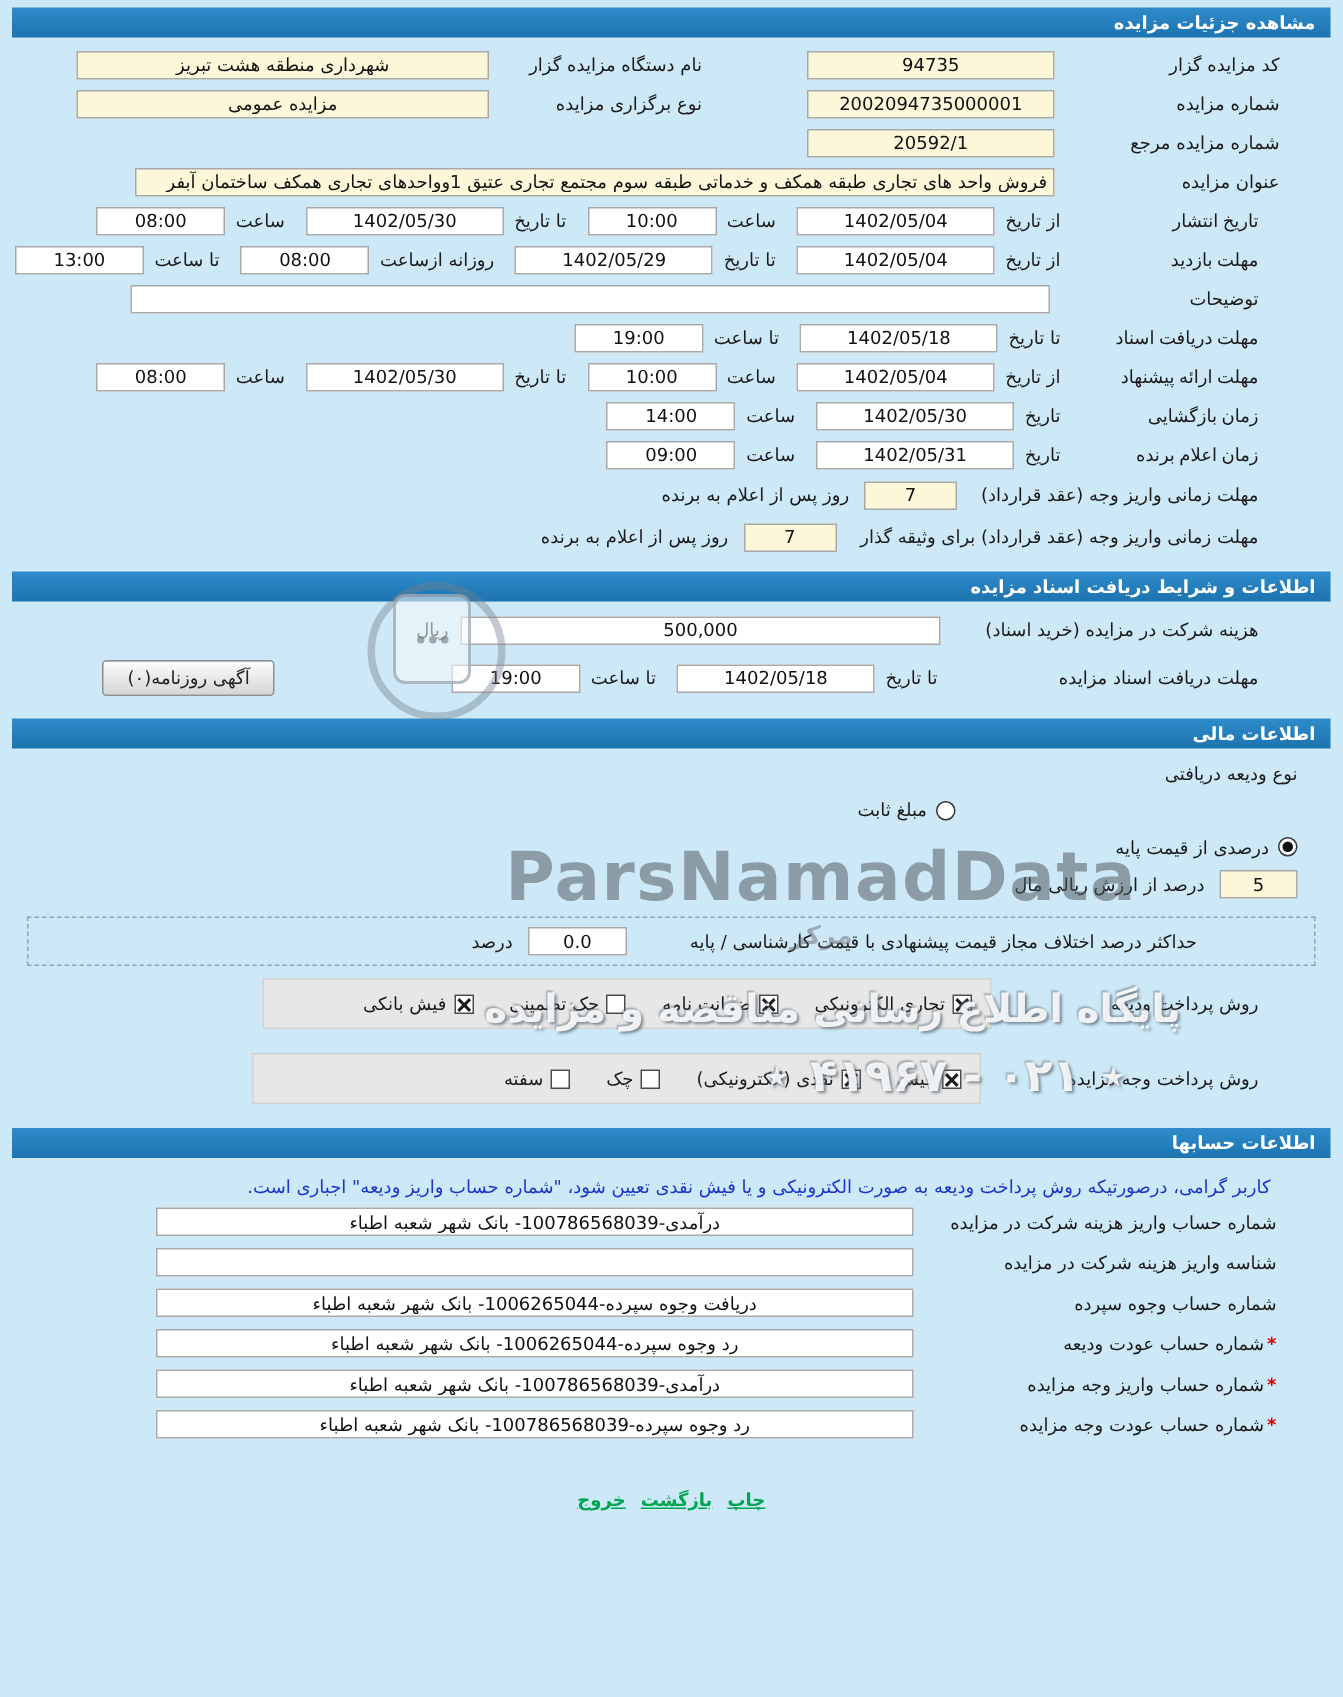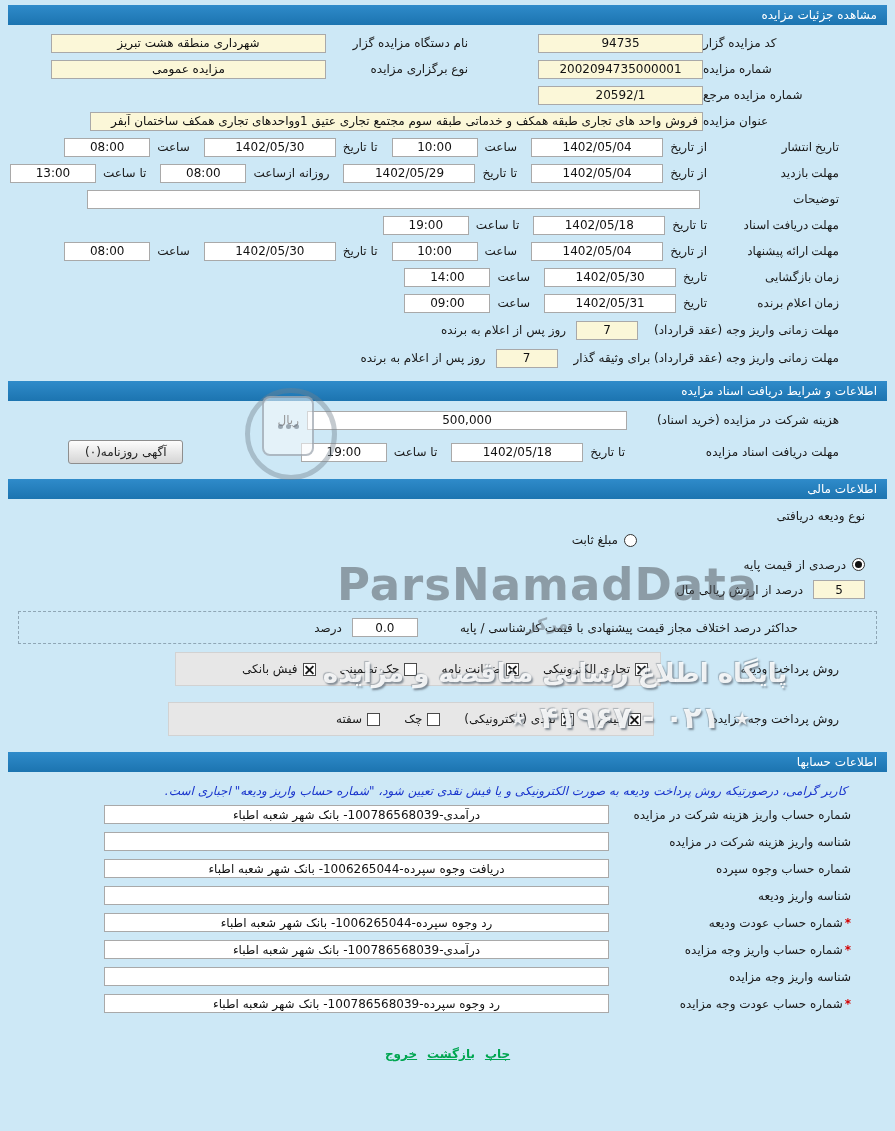--- a/index.html
+++ b/index.html
@@ -7,38 +7,38 @@
   body {
     width:895px; height:1131px; overflow:hidden; position:relative;
     background: var(--page-bg, #cde8f6);
     font-family: "DejaVu Sans", sans-serif;
     font-size:12px; color:#1a1a1a; direction:rtl;
   }
   .page { padding:5px 8px 0; position:relative; }
   .bar {
     height:20px; display:flex; align-items:center;
     background: linear-gradient(var(--bar-blue-light,#2f8bca), var(--bar-blue,#1c74b0));
-    color:#fff; font-weight:normal; font-size:12px;
+    color:#fff; font-weight:bold; font-size:12px;
     padding:0 10px; margin:9px 0 5px;
   }
   .top-bar { margin-top:0; }
   .row { display:flex; align-items:center; min-height:26px; font-size:12px; }
   .lbl { white-space:nowrap; }
   input.box {
     height:19px; border:1px solid #a9a9a9; background:#fff;
     font-family:"DejaVu Sans", sans-serif; font-size:12px; color:#111;
     padding:0 4px; text-align:center; direction:rtl;
   }
   input.cream { background: var(--cream,#fbf7d8); }
   input.rtl-right { text-align:right; }
   .w52{width:52px}.w62{width:62px}.w66{width:66px}.w86{width:86px}.w132{width:132px}
   .w165{width:165px}.w275{width:275px}.w320{width:320px}.w505{width:505px}.w613{width:613px}
 
   .g-row { padding:0 34px 0 14px; }
-  .g-lbl1 { width:150px; text-align:left; }
+  .g-lbl1 { width:150px; text-align:right; }
   .g-lbl2 { width:142px; text-align:right; margin-right:70px; }
 
   .t-row { padding:0 48px 0 14px; }
   .t-lbl { min-width:118px; text-align:right; flex-shrink:0;font-family:Liberation Serif, serif; }
   .il { margin:0 14px 0 7px; }
   .days-row { min-height:28px; }
   .days-row input { margin:0 16px 0 10px; }
 
   .d-row { padding:0 48px 0 14px; min-height:28px; }
   .d-lbl { min-width:200px; text-align:right; }
@@ -61,21 +61,21 @@
   .dash-row input { margin:0 42px 0 10px; }
   .m-row { padding:0 48px 0 14px; margin:4px 0 16px; display:flex; align-items:center; }
   .m-lbl { min-width:120px; text-align:right; margin-left:58px; flex-shrink:0; }
   .panel { background:#e7e7e7; border:1px solid #d2d2d2; width:486px; height:34px; display:flex; align-items:center; padding:0 12px; }
   .chk-item { display:flex; align-items:center; margin-left:24px; white-space:nowrap; cursor:pointer; }
   .chk { width:13px; height:13px; border:1px solid #4a4a4a; background:#fff; margin-left:5px; position:relative; flex-shrink:0; }
   .chk.checked::before, .chk.checked::after { content:""; position:absolute; left:0; right:0; top:5px; height:2px; background:#1a1a1a; }
   .chk.checked::before { transform:rotate(45deg); }
   .chk.checked::after  { transform:rotate(-45deg); }
 
-  .notice { color:var(--notice-blue,#1a35cc); padding:7px 40px 3px 14px; text-align:right; font-size:12px;font-style:italic; }
+  .notice { color:var(--notice-blue,#1a35cc); padding:7px 40px 3px 14px; text-align:right; font-size:12px; }
   .a-row { padding:0 36px 0 14px; min-height:27px; }
   .a-lbl { min-width:242px; text-align:right; }
   .req { color:var(--required-red,#d40000); font-weight:bold; margin-left:2px; }
 
   .footer { display:flex; justify-content:center; gap:10px; margin-top:30px; }
   .flink { color:var(--link-green,#00a651); font-weight:bold; text-decoration:underline; cursor:pointer; font-size:12px; }
 
   
   .wm { position:absolute; inset:0; pointer-events:none; z-index:40; }
   .wm-ring { position:absolute; left:245px; top:388px; width:92px; height:92px;
@@ -298,34 +298,26 @@
   </div>
   <div class="row a-row">
     <span class="lbl a-lbl">شناسه واریز هزینه شرکت در مزایده</span>
     <input class="box w505" readonly="" value="" style="">
   </div>
   <div class="row a-row">
     <span class="lbl a-lbl">شماره حساب وجوه سپرده</span>
     <input class="box w505" readonly="" value="دریافت وجوه سپرده-1006265044- بانک شهر شعبه اطباء" style="">
   </div>
   <div class="row a-row">
-    <span class="lbl a-lbl">شناسه واریز ودیعه</span>
-    <input class="box w505" readonly="" value="" style="">
-  </div>
-  <div class="row a-row">
     <span class="lbl a-lbl"><span class="req">*</span><span>شماره حساب عودت ودیعه</span></span>
     <input class="box w505" readonly="" value="رد وجوه سپرده-1006265044- بانک شهر شعبه اطباء" style="">
   </div>
   <div class="row a-row">
     <span class="lbl a-lbl"><span class="req">*</span><span>شماره حساب واریز وجه مزایده</span></span>
     <input class="box w505" readonly="" value="درآمدی-100786568039- بانک شهر شعبه اطباء" style="">
-  </div>
-  <div class="row a-row">
-    <span class="lbl a-lbl">شناسه واریز وجه مزایده</span>
-    <input class="box w505" readonly="" value="" style="">
   </div>
   <div class="row a-row">
     <span class="lbl a-lbl"><span class="req">*</span><span>شماره حساب عودت وجه مزایده</span></span>
     <input class="box w505" readonly="" value="رد وجوه سپرده-100786568039- بانک شهر شعبه اطباء" style="">
   </div>
 
   <div class="footer">
     <a class="flink">چاپ</a>
     <a class="flink">بازگشت</a>
     <a class="flink">خروج</a>

